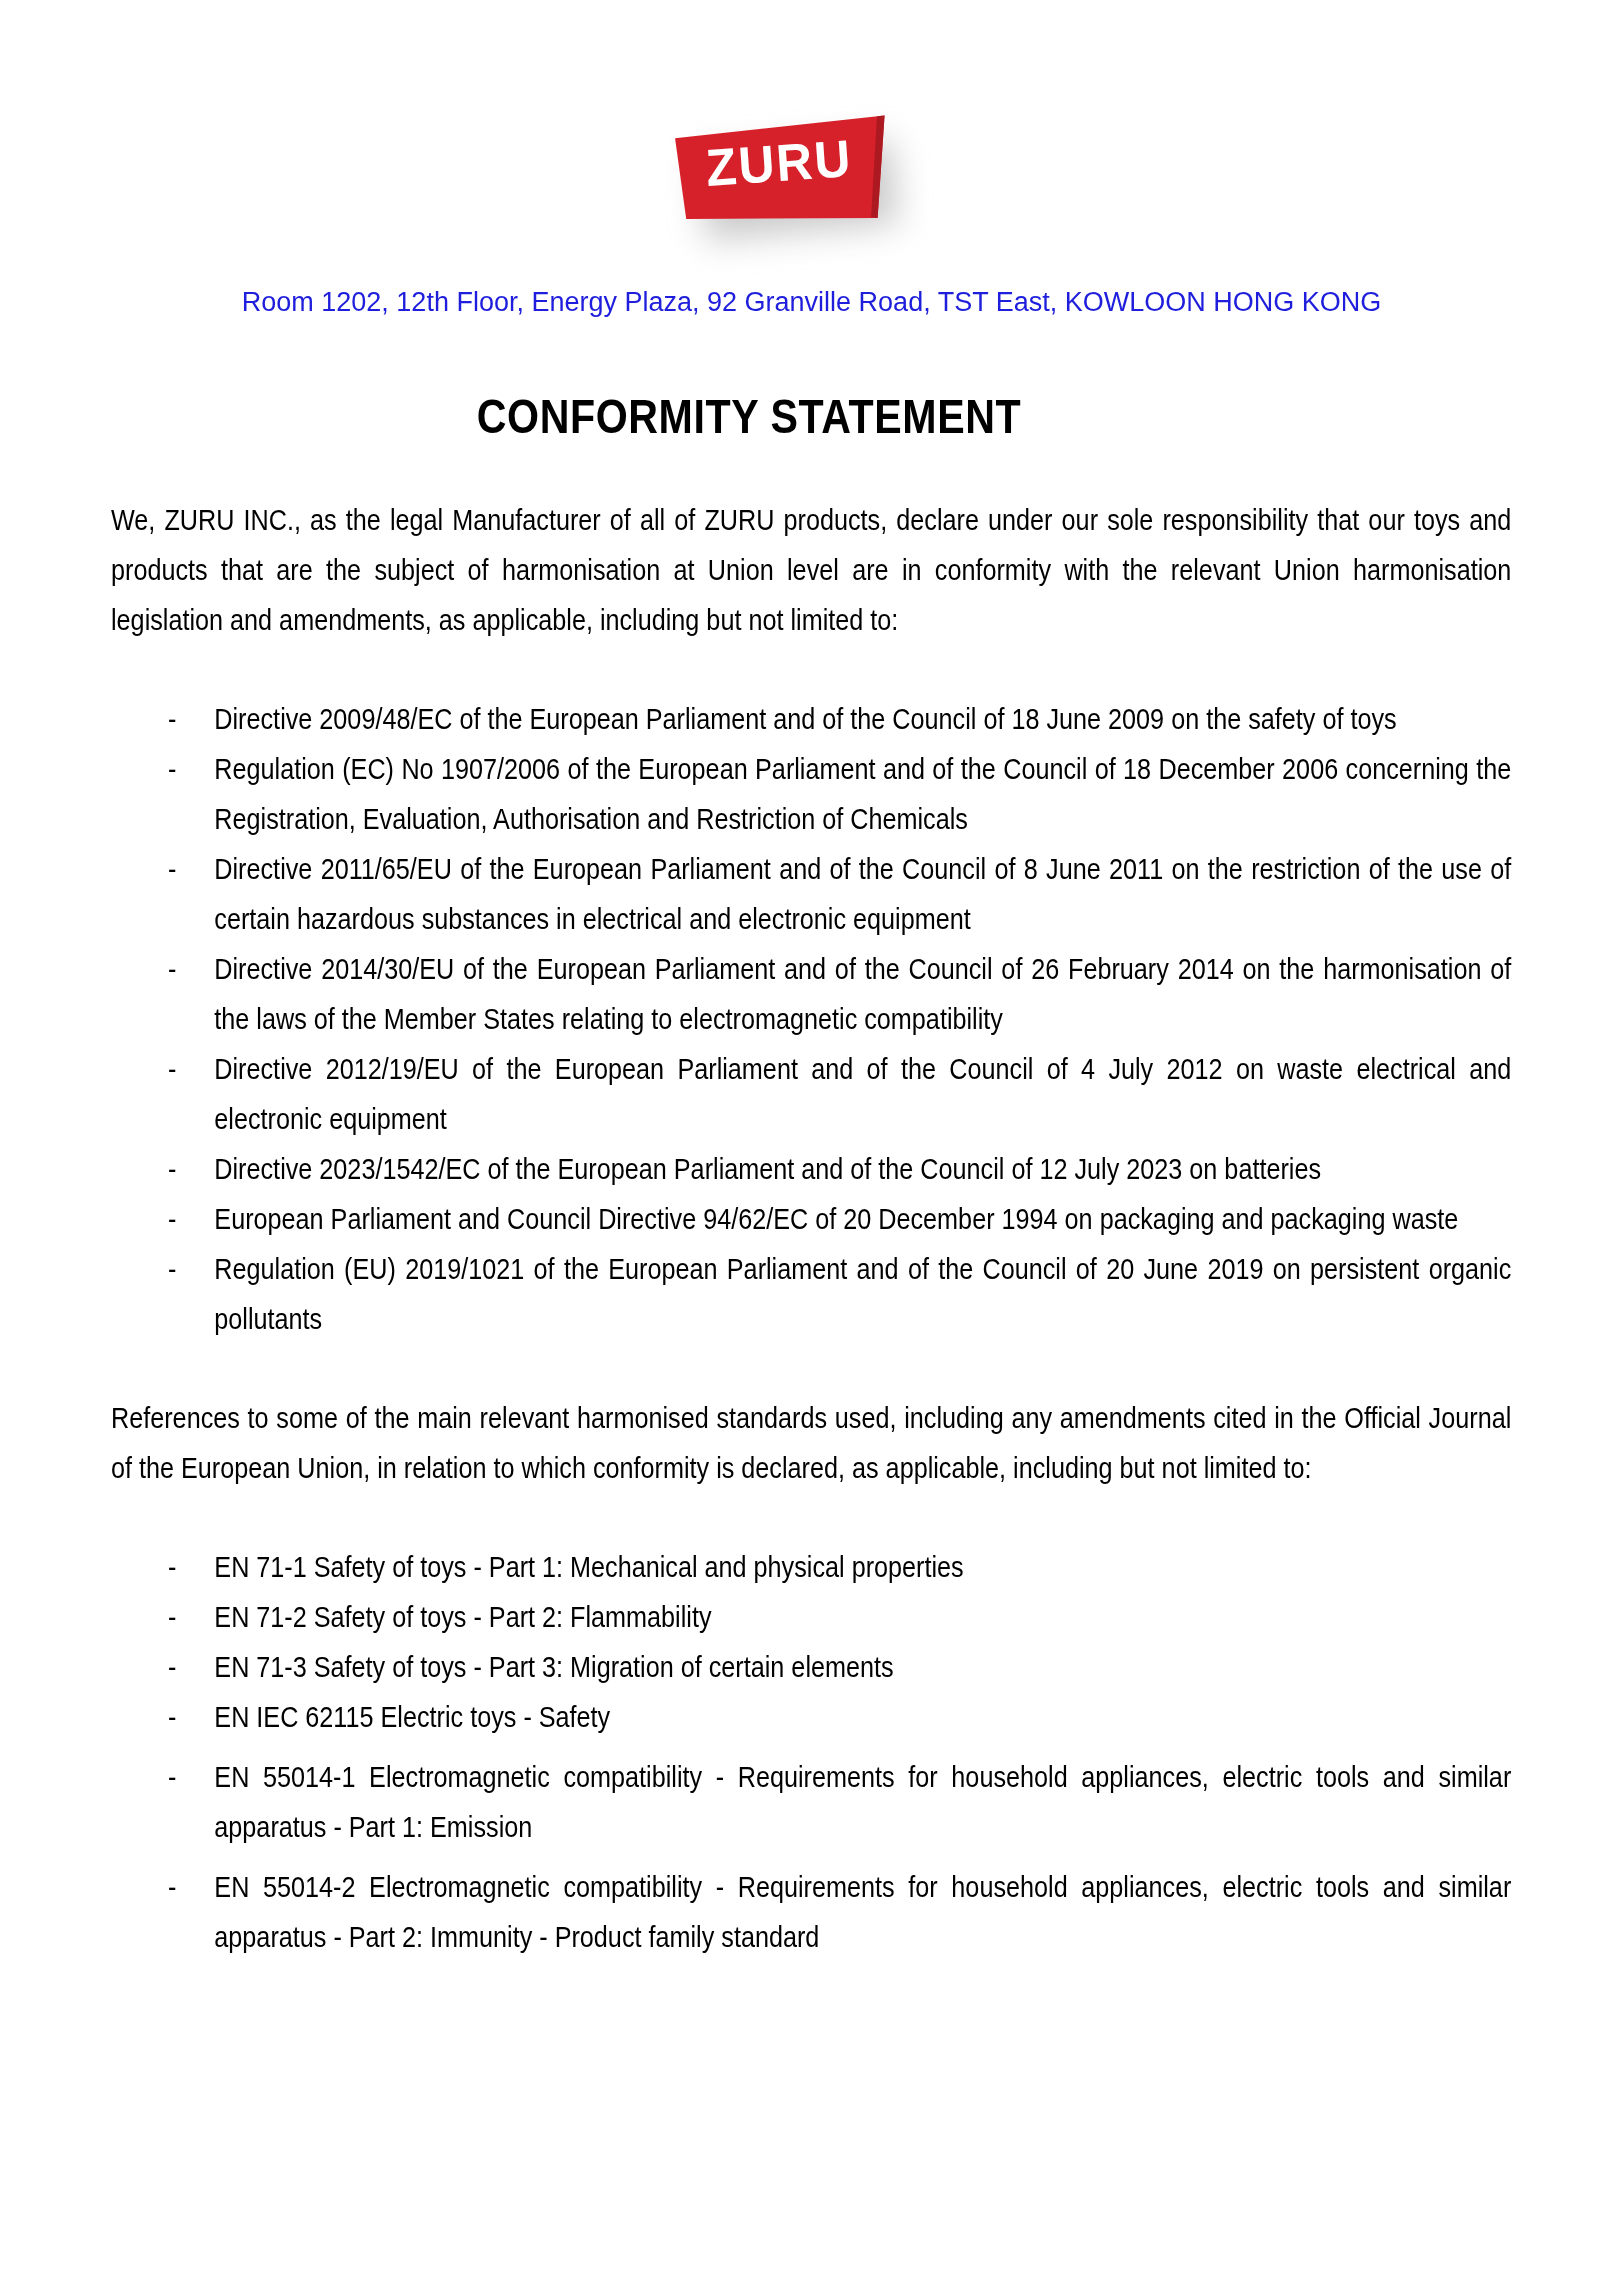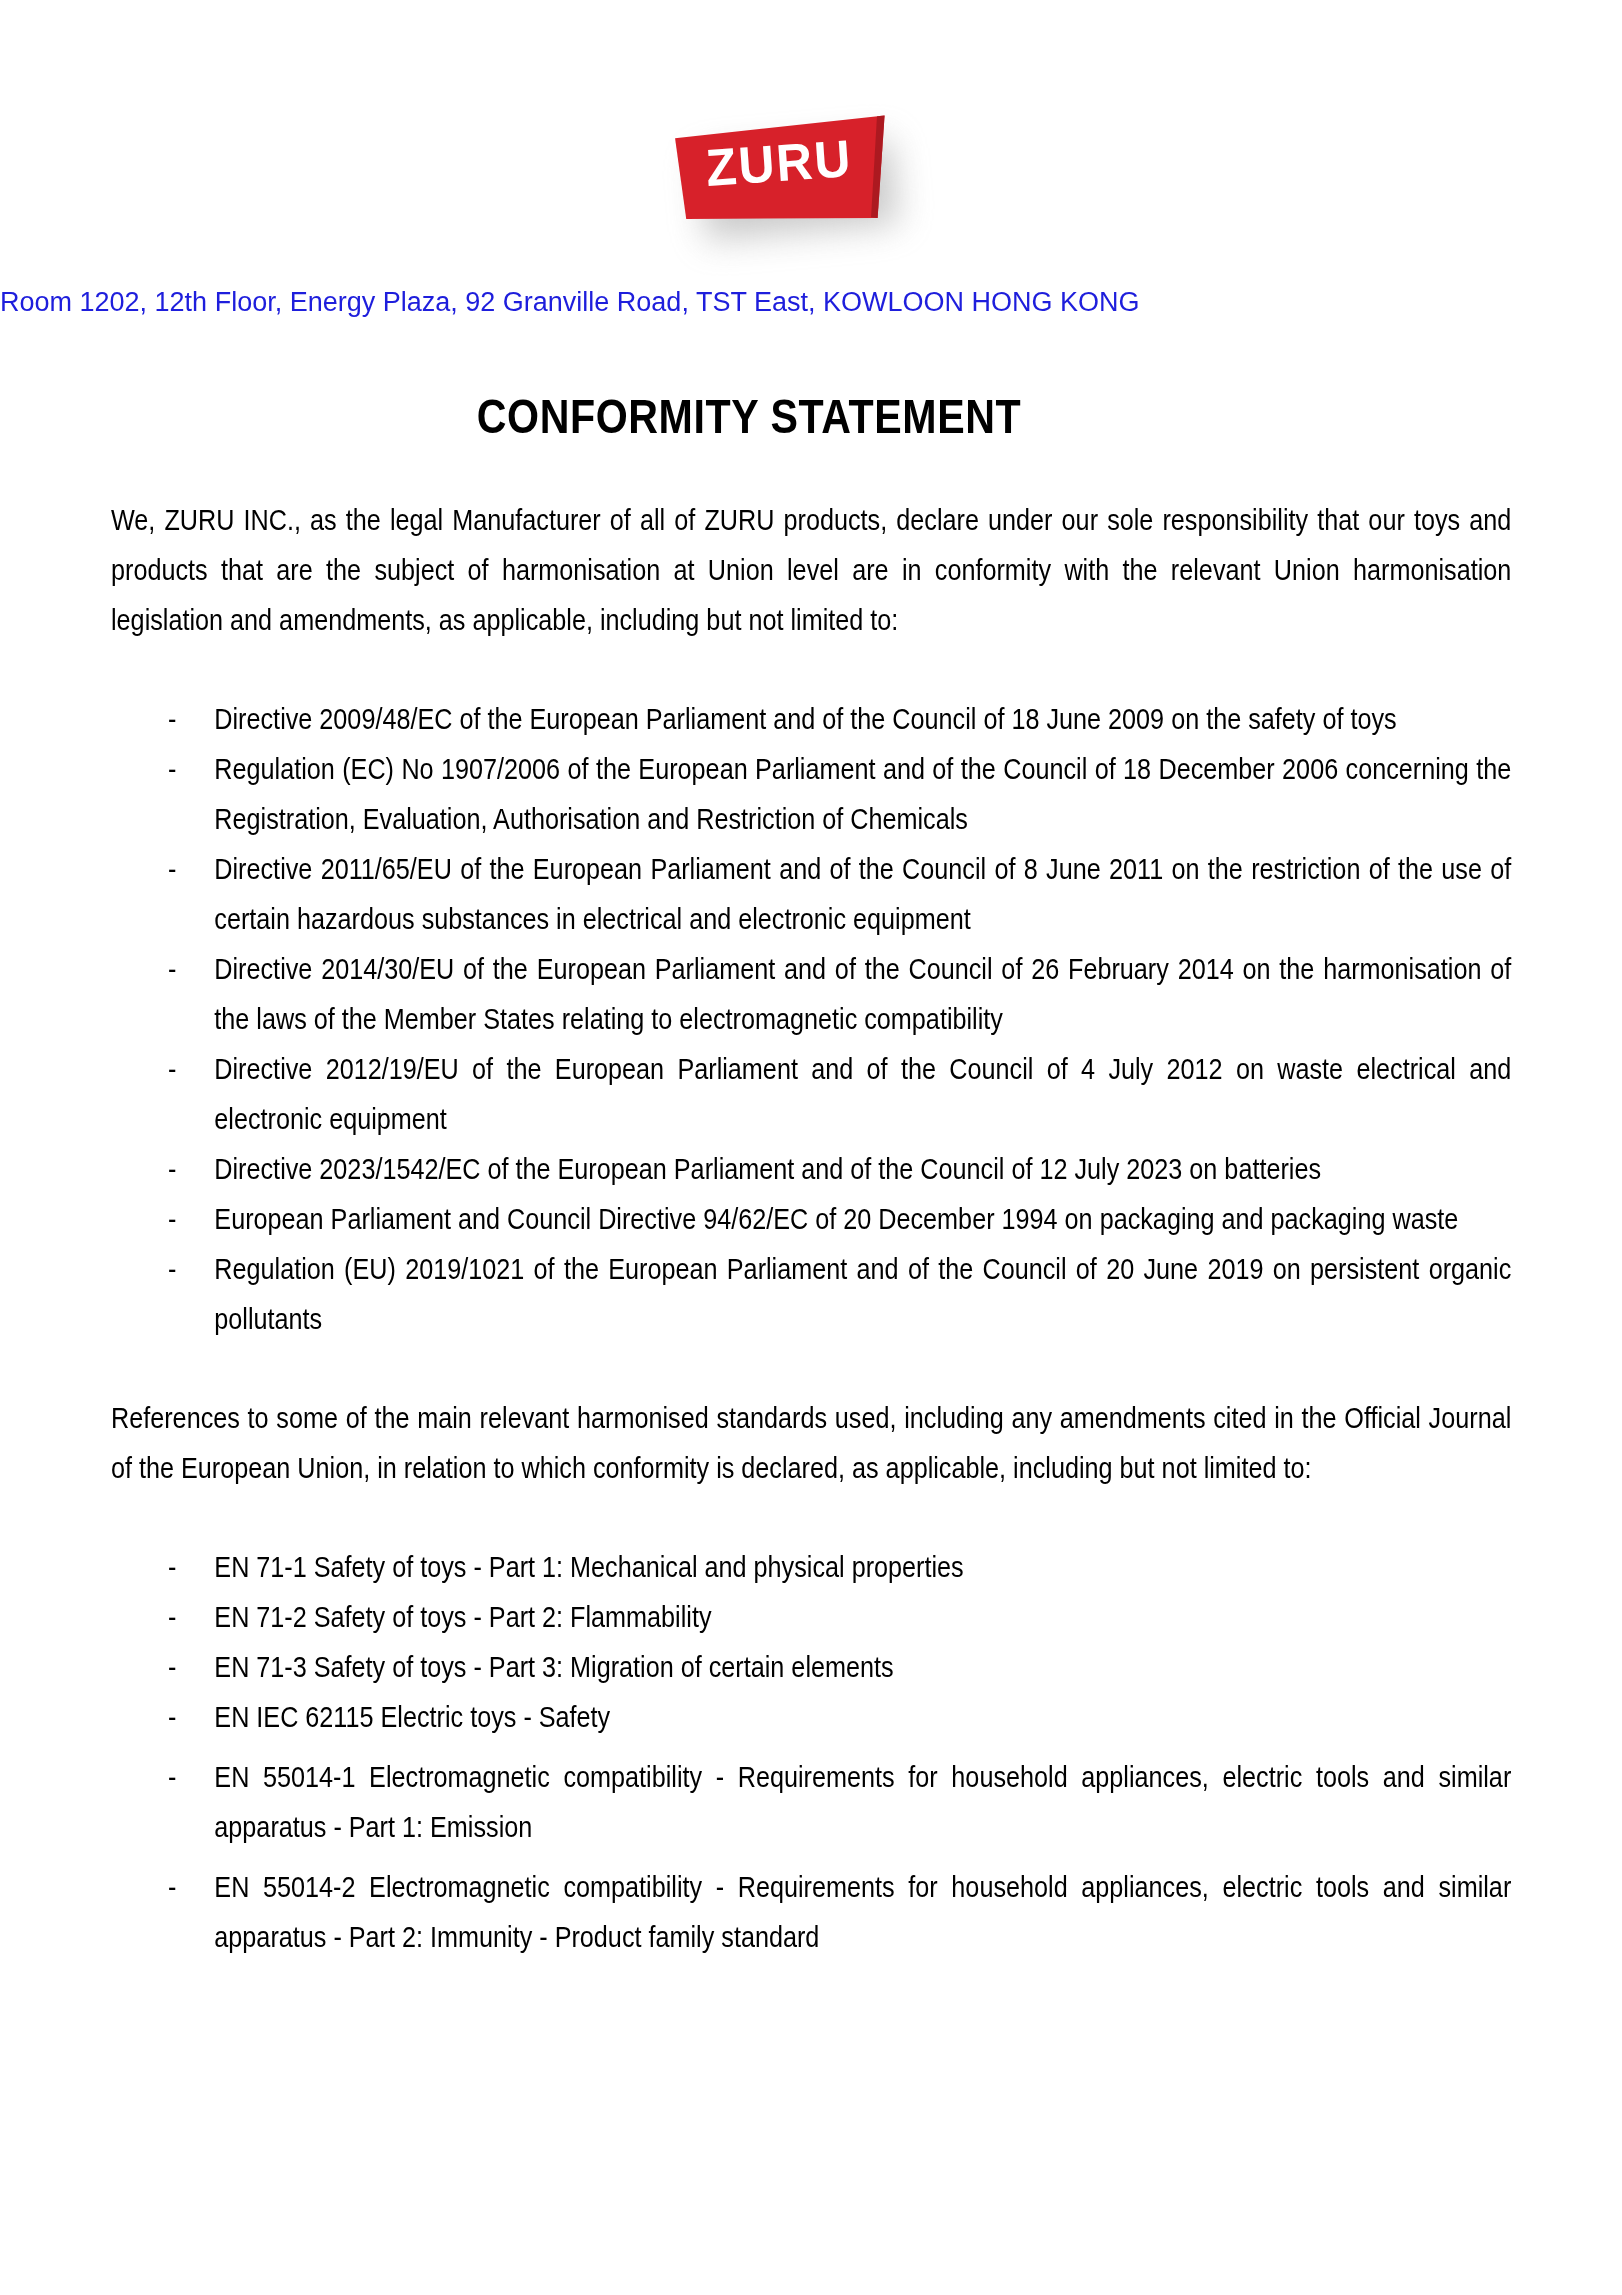--- a/index.html
+++ b/index.html
@@ -73,21 +73,21 @@
     transform: rotate(-4deg) scaleX(0.96);
     padding-bottom: 3.9px;
   }
 
   
   .address {
     position: absolute;
     top: 285px;
     left: 0;
     width: 100%;
-    text-align: left;
+    text-align: center;
     font-size: 27px;
     line-height: 34px;
     color: var(--address-blue);
   }
 
   
   .content {
     position: absolute;
     left: 111px;
     top: 386px;

